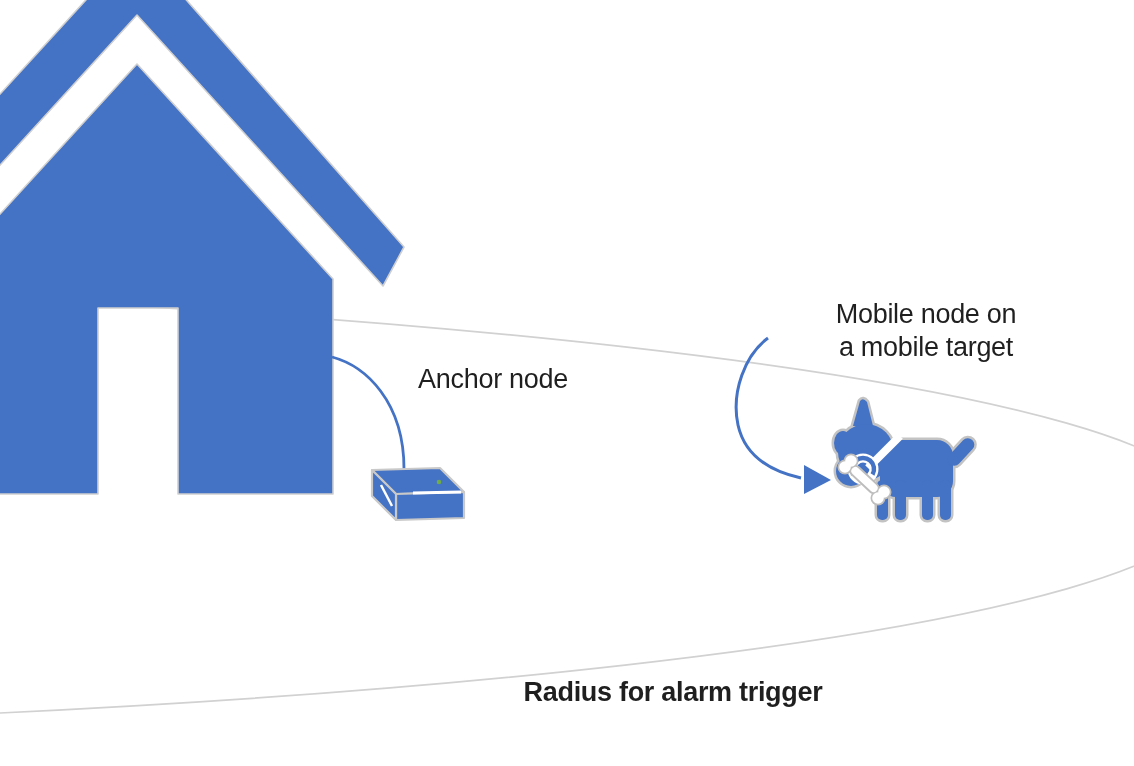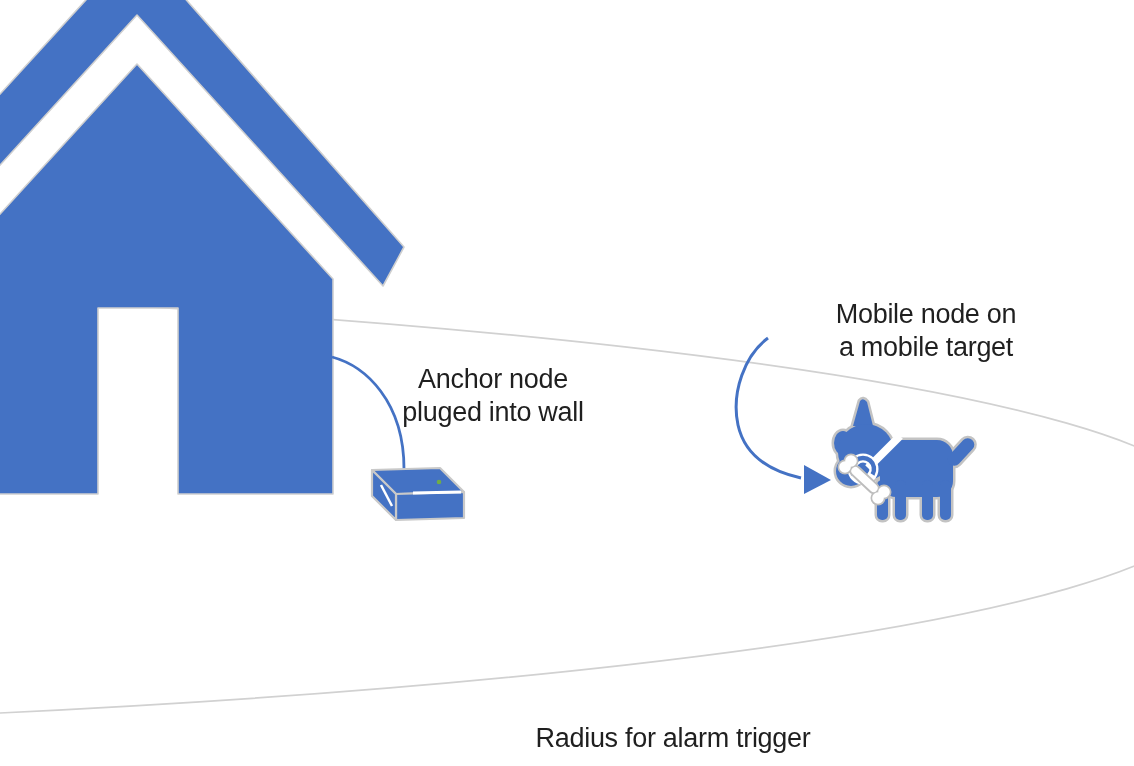--- a/index.html
+++ b/index.html
@@ -116,23 +116,22 @@
           <circle cx="878" cy="498" r="5.8"></circle>
           <circle cx="884" cy="492" r="5.8"></circle>
           <rect x="848" y="475.5" width="33" height="8" rx="4" transform="rotate(43 864.5 479.5)"></rect>
         </g>
       </g>
     </g>
   </svg>
 
   <div class="label" style="left:493px; top:363px;">
     <div>Anchor node</div>
-    <div>pluged into wall</div>
   </div>
 
   <div class="label" style="left:915px; top:298px;margin-left:11px;">
     <div>Mobile node on</div>
     <div>a mobile target</div>
   </div>
 
-  <div class="label" style="left:673px; top:722px;">Radius for alarm trigger</div>
+  <div class="label" style="left:673px; top:676px;font-weight:bold;">Radius for alarm trigger</div>
 
 </div>
 
 </body></html>

